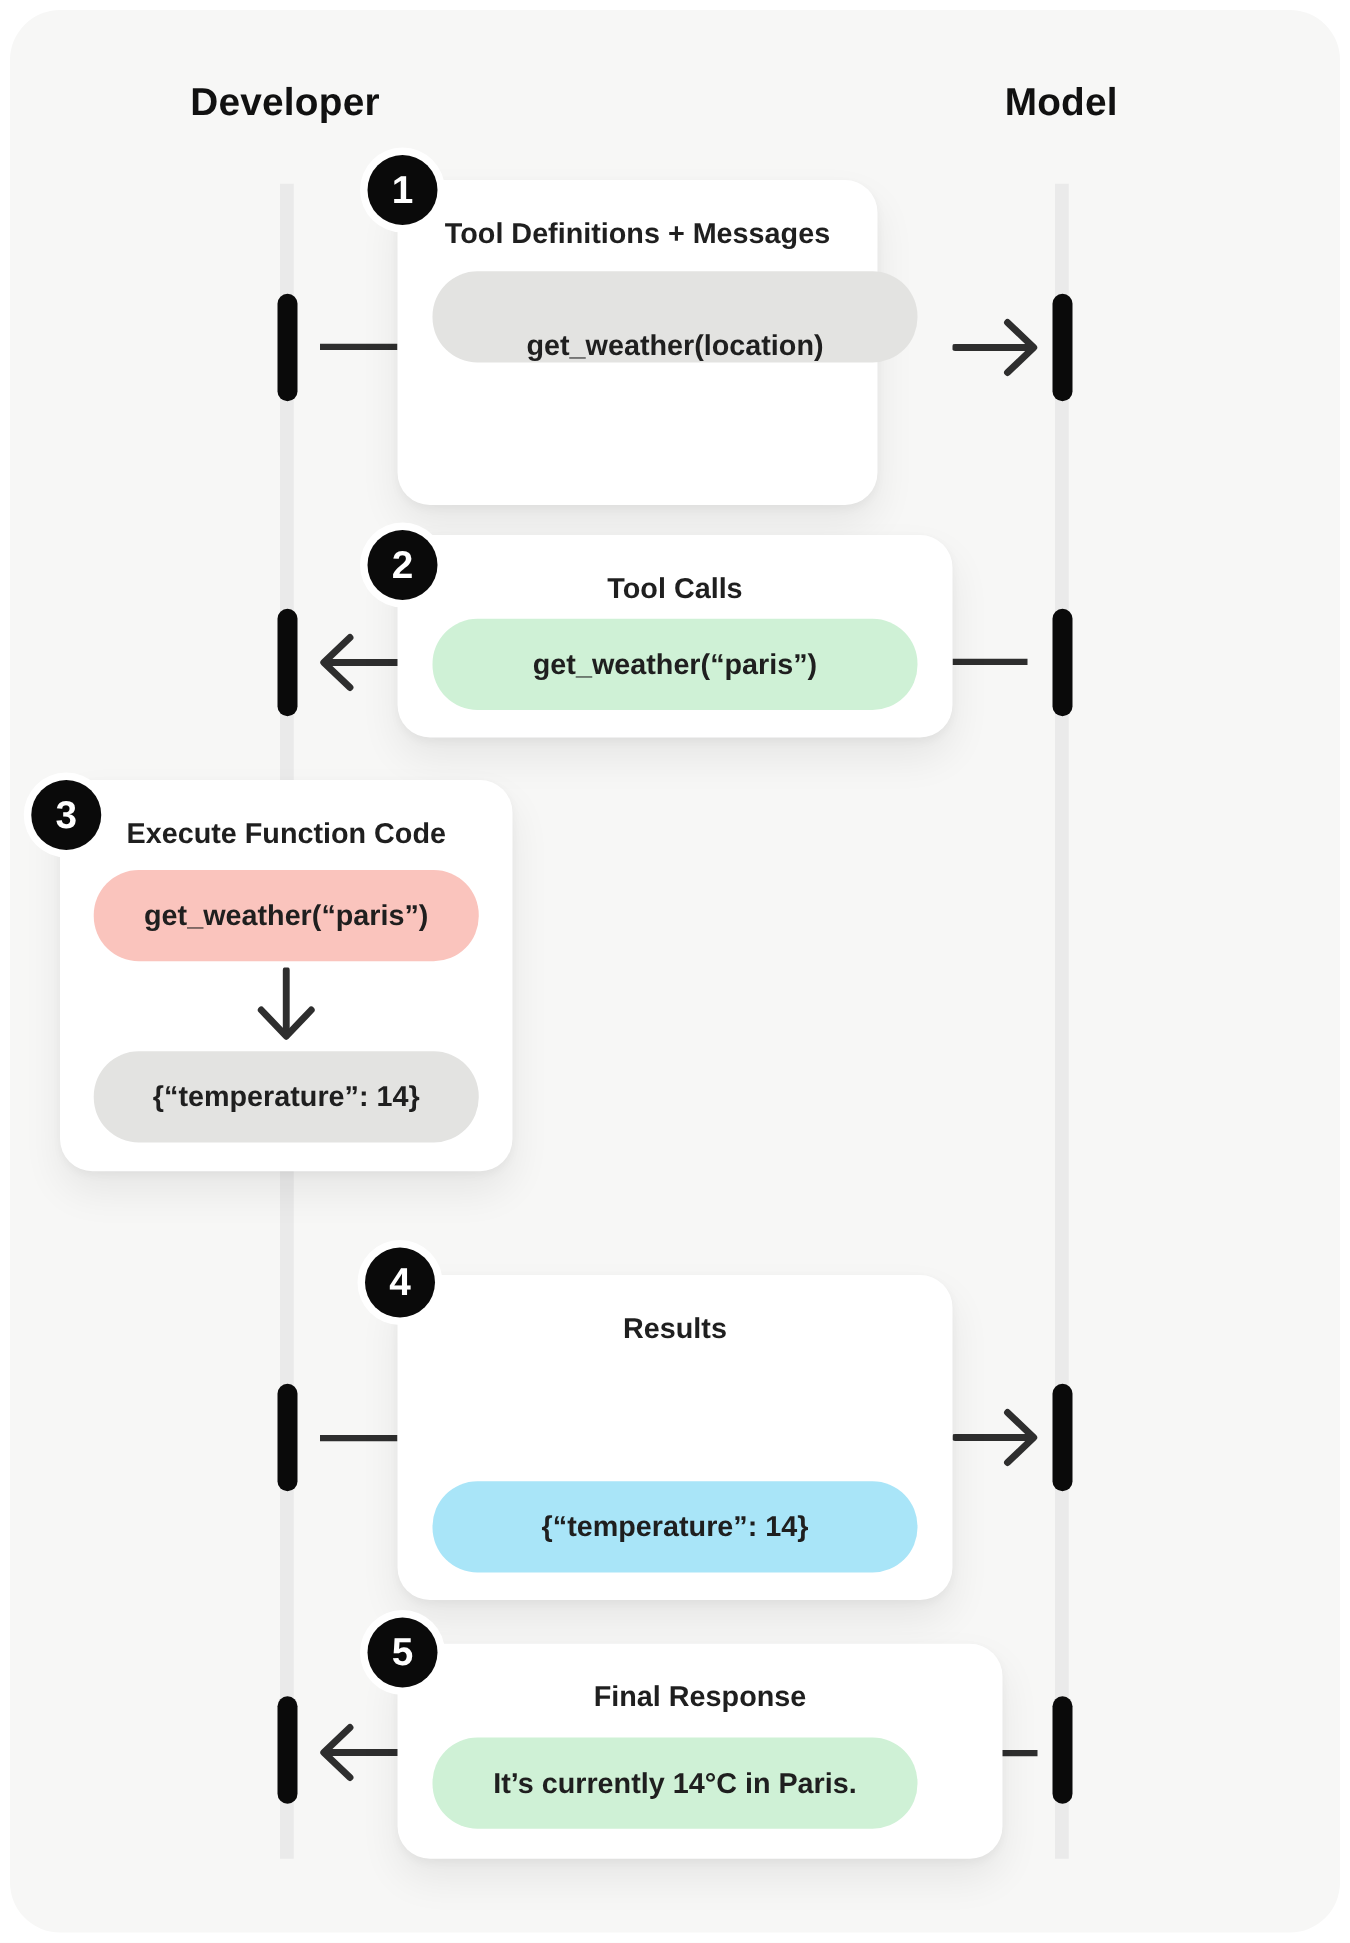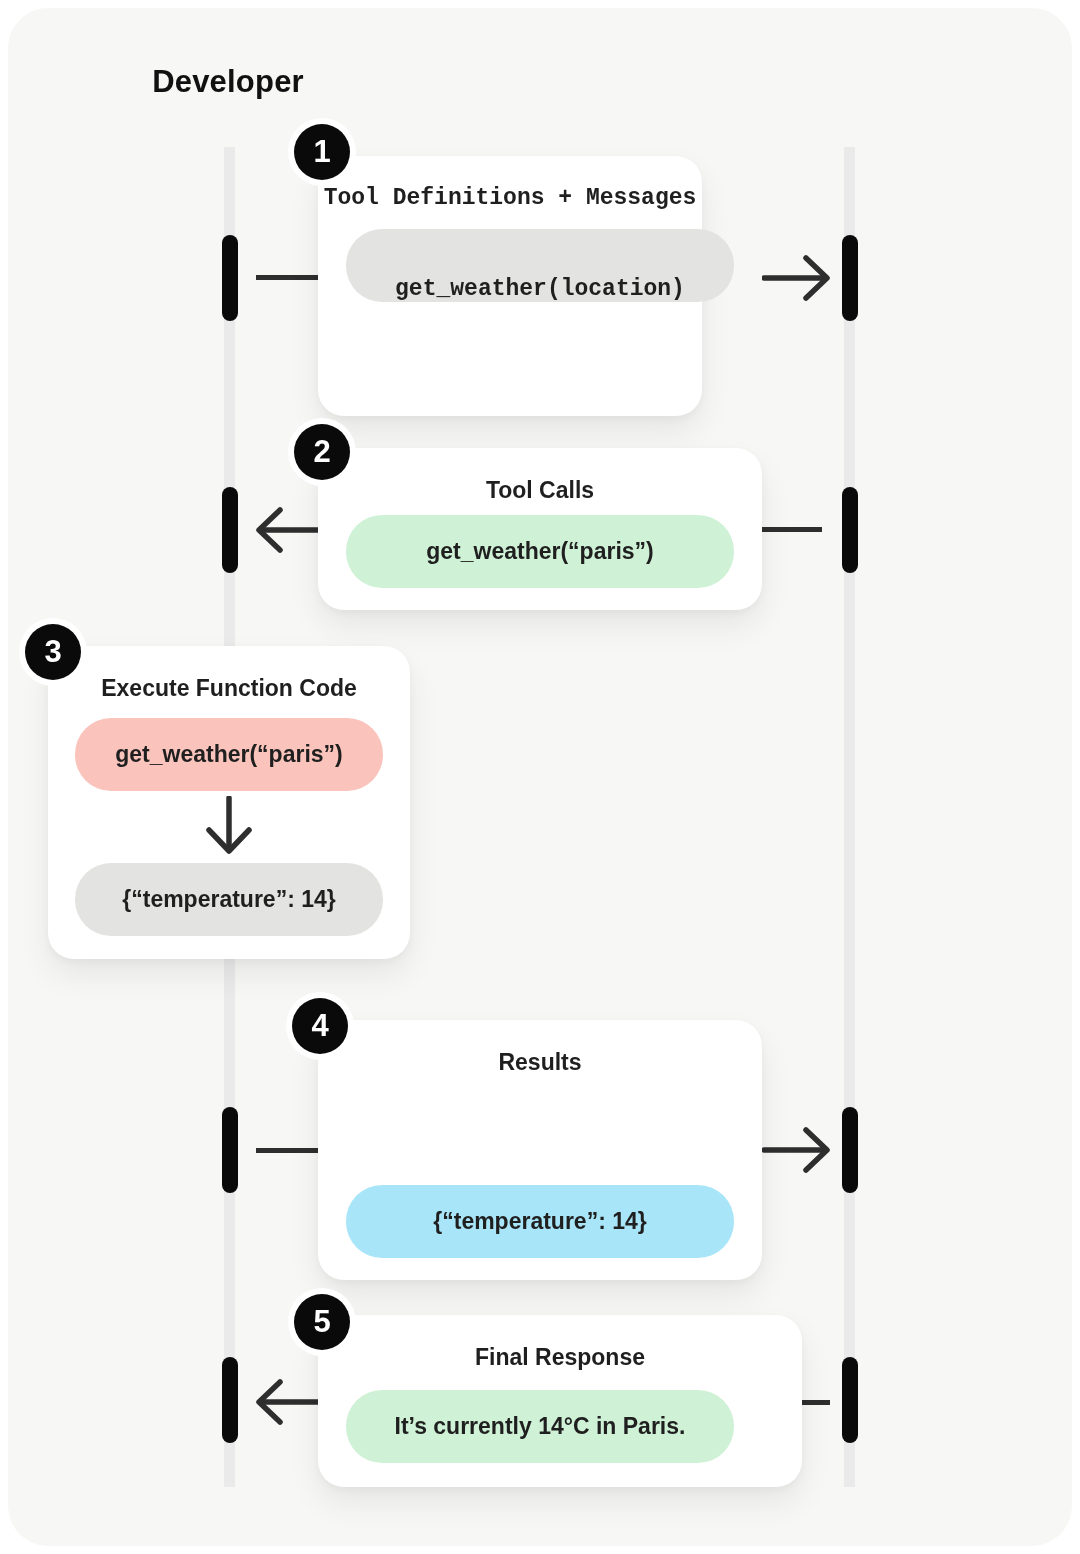--- a/index.html
+++ b/index.html
@@ -26,26 +26,26 @@
   .card{position:absolute;background:var(--c-card_bg,#fff);border-radius:26px;z-index:4;
     box-shadow:0 16px 32px rgba(0,0,0,.07),0 3px 8px rgba(0,0,0,.04);}
   .card-title{position:absolute;top:26px;left:0;width:100%;text-align:center;font-size:23px;
     font-weight:700;line-height:32px;}
   .pill{position:absolute;height:73px;border-radius:36px;display:flex;align-items:center;
     justify-content:center;font-size:23px;font-weight:700;white-space:nowrap;}
   .pill.gray{background:var(--c-pill_gray,#e3e3e1);}
   .pill.blue{background:var(--c-pill_blue,#a9e5f8);}
   .pill.green{background:var(--c-pill_green,#cff1d6);}
   .pill.red{background:var(--c-pill_red,#fac4bd);}
-  .card1{left:318px;top:156px;width:384px;height:260px;font-family:Liberation Mono, monospace;}
+  .card1{left:318px;top:144px;width:384px;height:260px;}
   .card1 .p0{left:28px;top:73px;width:388px;align-items:flex-end;}
   .card1 .p1{left:28px;top:165px;width:388px;}
-  .card2{left:318px;top:448px;width:444px;height:162px;}
+  .card2{left:318px;top:428px;width:444px;height:162px;}
   .card2 .p0{left:28px;top:67px;width:388px;}
-  .card3{left:48px;top:646px;width:362px;height:313px;}
+  .card3{left:48px;top:624px;width:362px;height:313px;}
   .card3 .p0{left:27px;top:72px;width:308px;}
   .card3 .p1{left:27px;top:217px;width:308px;}
   .card4{left:318px;top:1020px;width:444px;height:260px;}
   .card4 .p0{left:28px;top:75px;width:388px;}
   .card4 .p1{left:28px;top:165px;width:388px;}
   .card5{left:318px;top:1315px;width:444px;height:172px;padding-left:40px;}
   .card5 .p0{left:28px;top:75px;width:388px;}
   .badge{position:absolute;width:56px;height:56px;border-radius:50%;background:var(--c-badge_bg,#0a0a0a);
     color:var(--c-badge_text,#fff);display:flex;align-items:center;justify-content:center;
     font-size:31px;font-weight:700;z-index:5;box-shadow:0 0 0 6px #ffffff;}
@@ -56,20 +56,21 @@
   .b5{left:294px;top:1294px;}
   svg line,svg polyline{stroke:var(--c-arrow,#2e2e2e);stroke-width:5.5;fill:none;stroke-linecap:round;stroke-linejoin:round;}
 </style>
 </head>
 <body>
 
 <div class="canvas">
   <div class="panel"></div>
 
   <div class="actor-label dev">Developer</div>
+  <div class="actor-label model">Model</div>
 
   <div class="lifeline dev"></div>
   <div class="lifeline model"></div>
 
   <div class="tail" style="left:256px;top:275px;width:62px;"></div>
   <svg class="arrow-svg" style="left:762px;top:252px;" width="72" height="52" viewBox="0 0 72 52">
     <line x1="2" y1="26" x2="62" y2="26"></line>
       <polyline points="44,6 65,26 44,46"></polyline>
   </svg>
 

